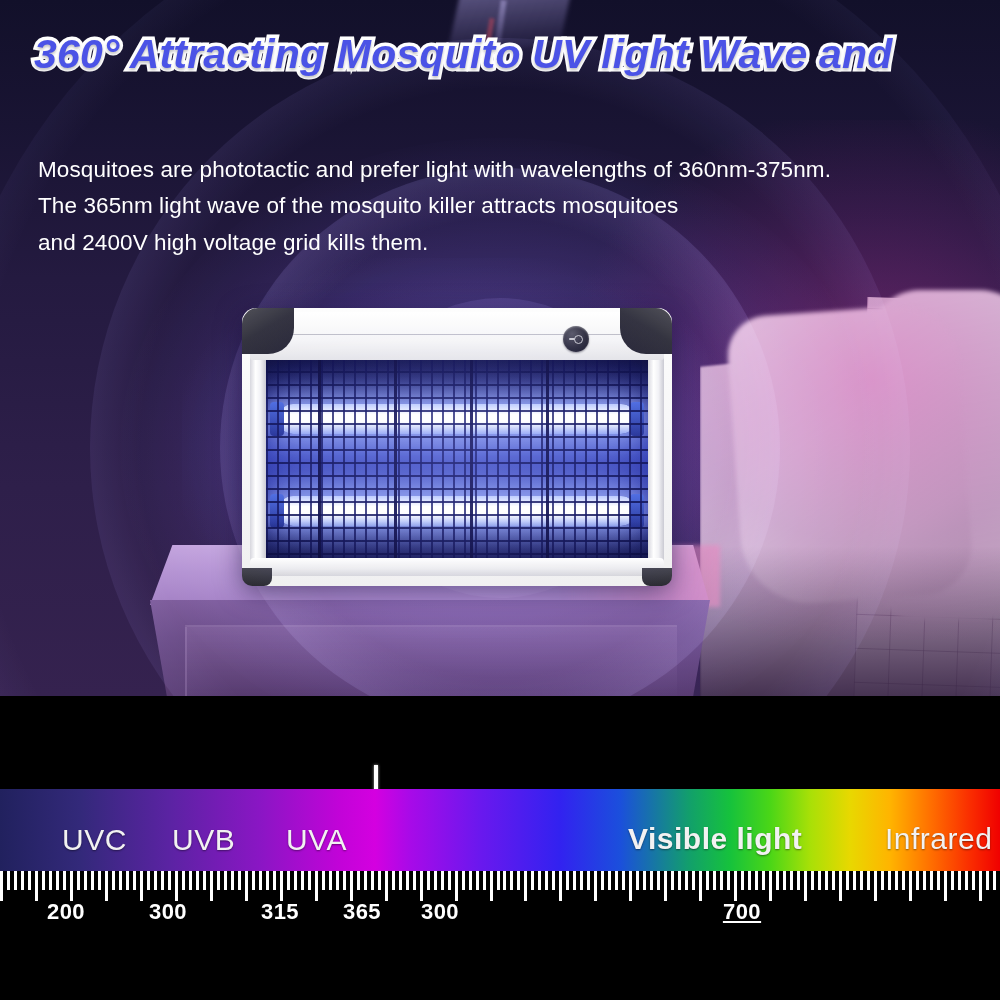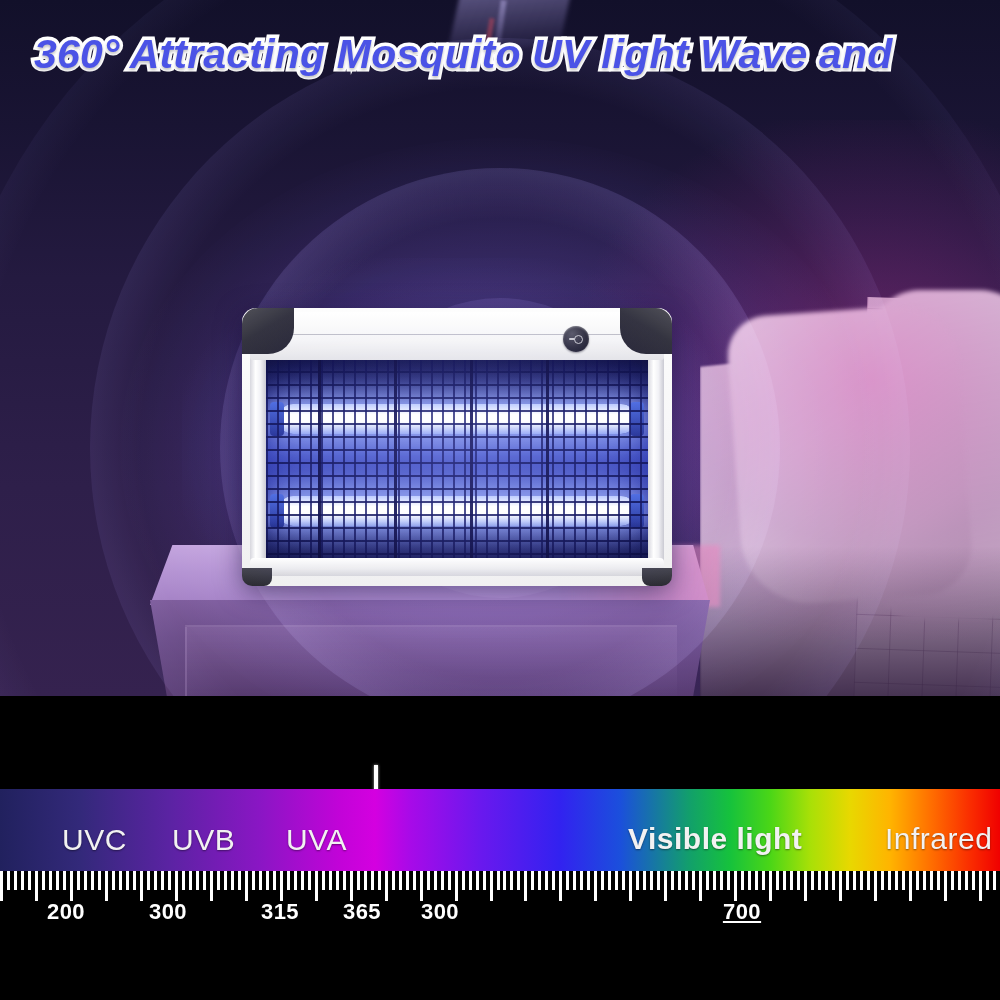--- a/index.html
+++ b/index.html
@@ -240,20 +240,23 @@
       <div class="dev-base"></div>
       <div class="foot f-l"></div>
       <div class="foot f-r"></div>
       <div class="dev-glow"></div>
     </div>
 
     <div class="headline">
       <span>360° Attracting Mosquito UV light Wave and</span>
     </div>
     <div class="subtext">
+      <span>Mosquitoes are phototactic and prefer light with wavelengths of 360nm-375nm.</span>
+      <span>The 365nm light wave of the mosquito killer attracts mosquitoes</span>
+      <span>and 2400V high voltage grid kills them.</span>
     </div>
   </div>
 
   <div class="blackband"></div>
 
   <div class="marker"></div>
 
   <div class="spectrum"></div>
 
   <div class="spec-label l-uvc">UVC</div>

